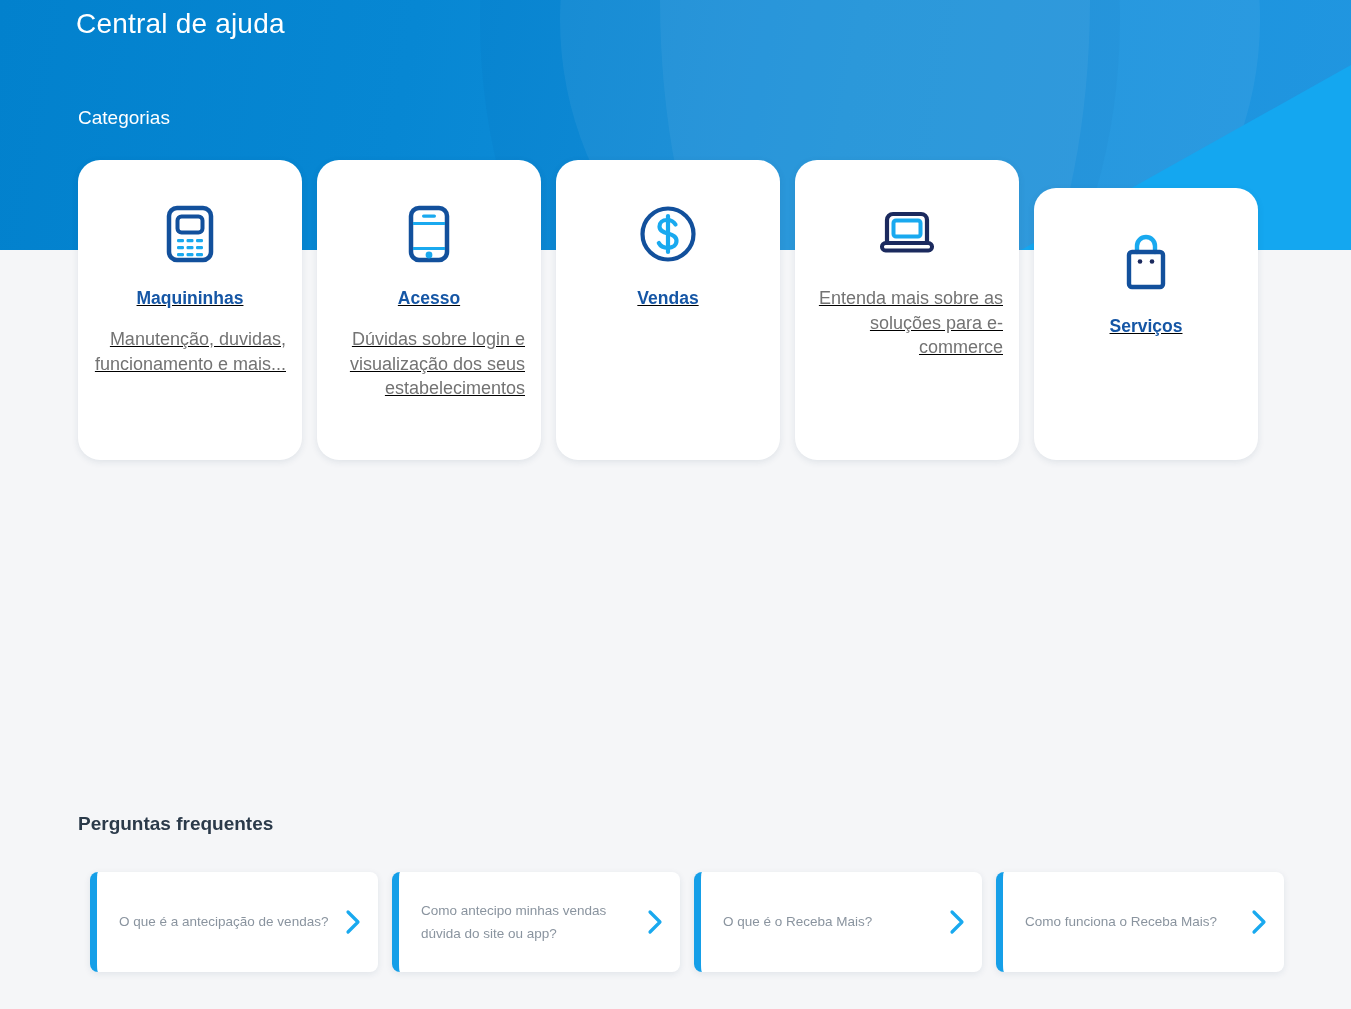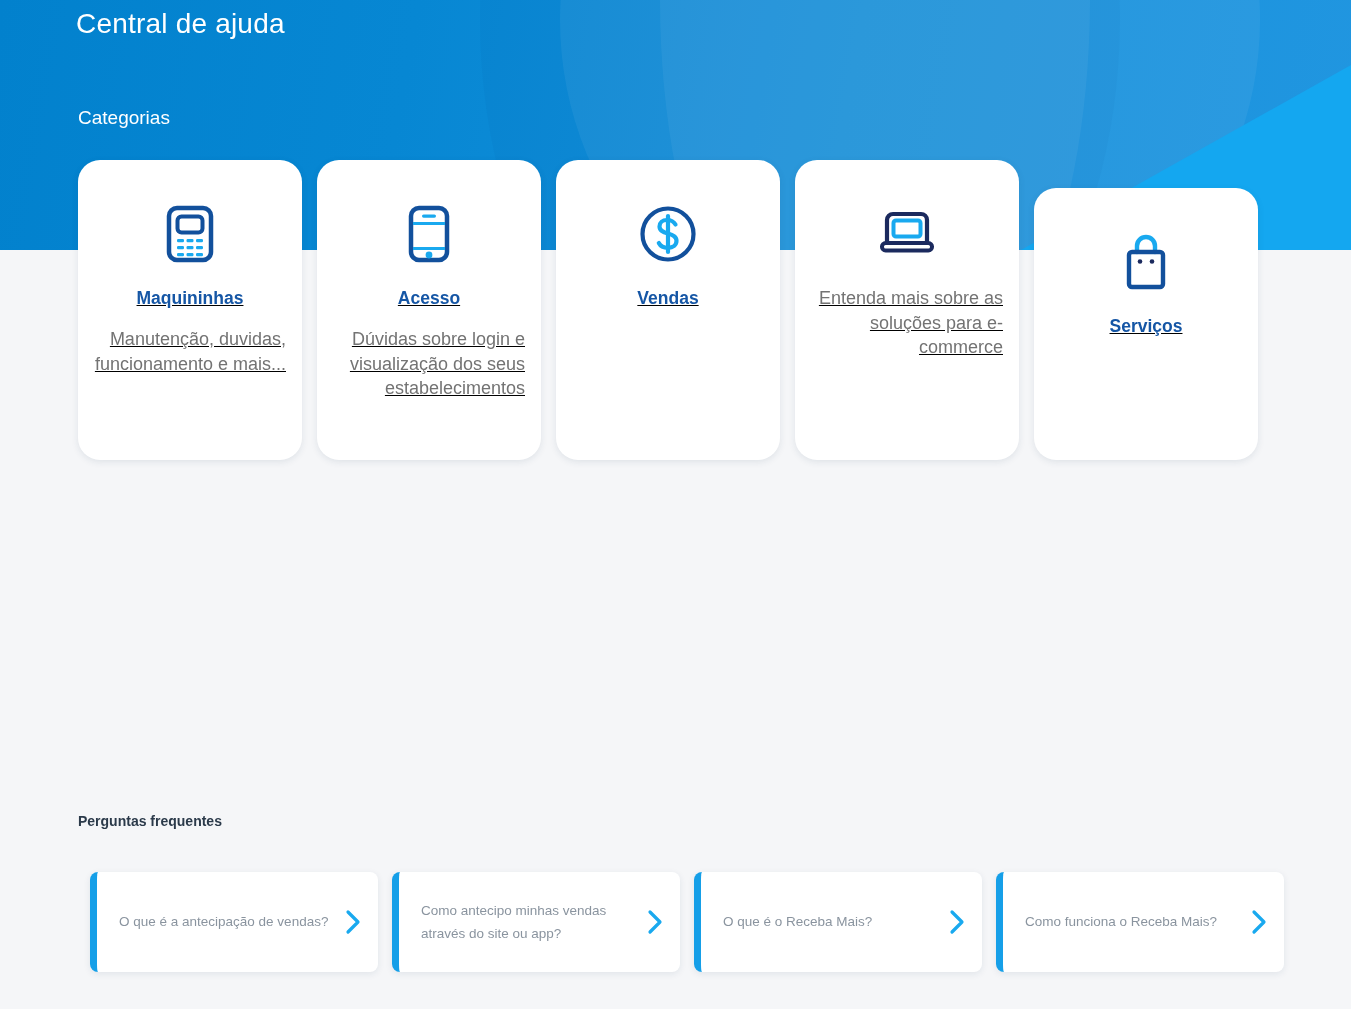--- a/index.html
+++ b/index.html
@@ -126,21 +126,21 @@
     font-size: 18px;
     line-height: 1.37;
     text-align: right;
   }
 
   
   .faq-title {
     position: absolute;
     left: 78px; top: 813px;
     color: #2b3a4a;
-    font-size: 14px;
+    font-size: 19px;
     font-weight: bold;
   }
 
   .faq-grid {
     position: absolute;
     left: 90px; top: 872px;
     display: flex;
     gap: 14px;
   }
 
@@ -273,21 +273,21 @@
     <div class="faq-card">
       <div class="faq-text">O que é a antecipação de vendas?</div>
       <div class="faq-chevron">
         <svg width="17" height="26" viewBox="0 0 17 26">
           <path d="M3 3 L13 13 L3 23" fill="none" stroke="#19a9ef" stroke-width="3.2" stroke-linecap="round" stroke-linejoin="round"></path>
         </svg>
       </div>
     </div>
 
     <div class="faq-card">
-      <div class="faq-text">Como antecipo minhas vendas através do site ou app?</div>
+      <div class="faq-text">Como antecipo minhas vendas dúvida do site ou app?</div>
       <div class="faq-chevron">
         <svg width="17" height="26" viewBox="0 0 17 26">
           <path d="M3 3 L13 13 L3 23" fill="none" stroke="#19a9ef" stroke-width="3.2" stroke-linecap="round" stroke-linejoin="round"></path>
         </svg>
       </div>
     </div>
 
     <div class="faq-card">
       <div class="faq-text">O que é o Receba Mais?</div>
       <div class="faq-chevron">

